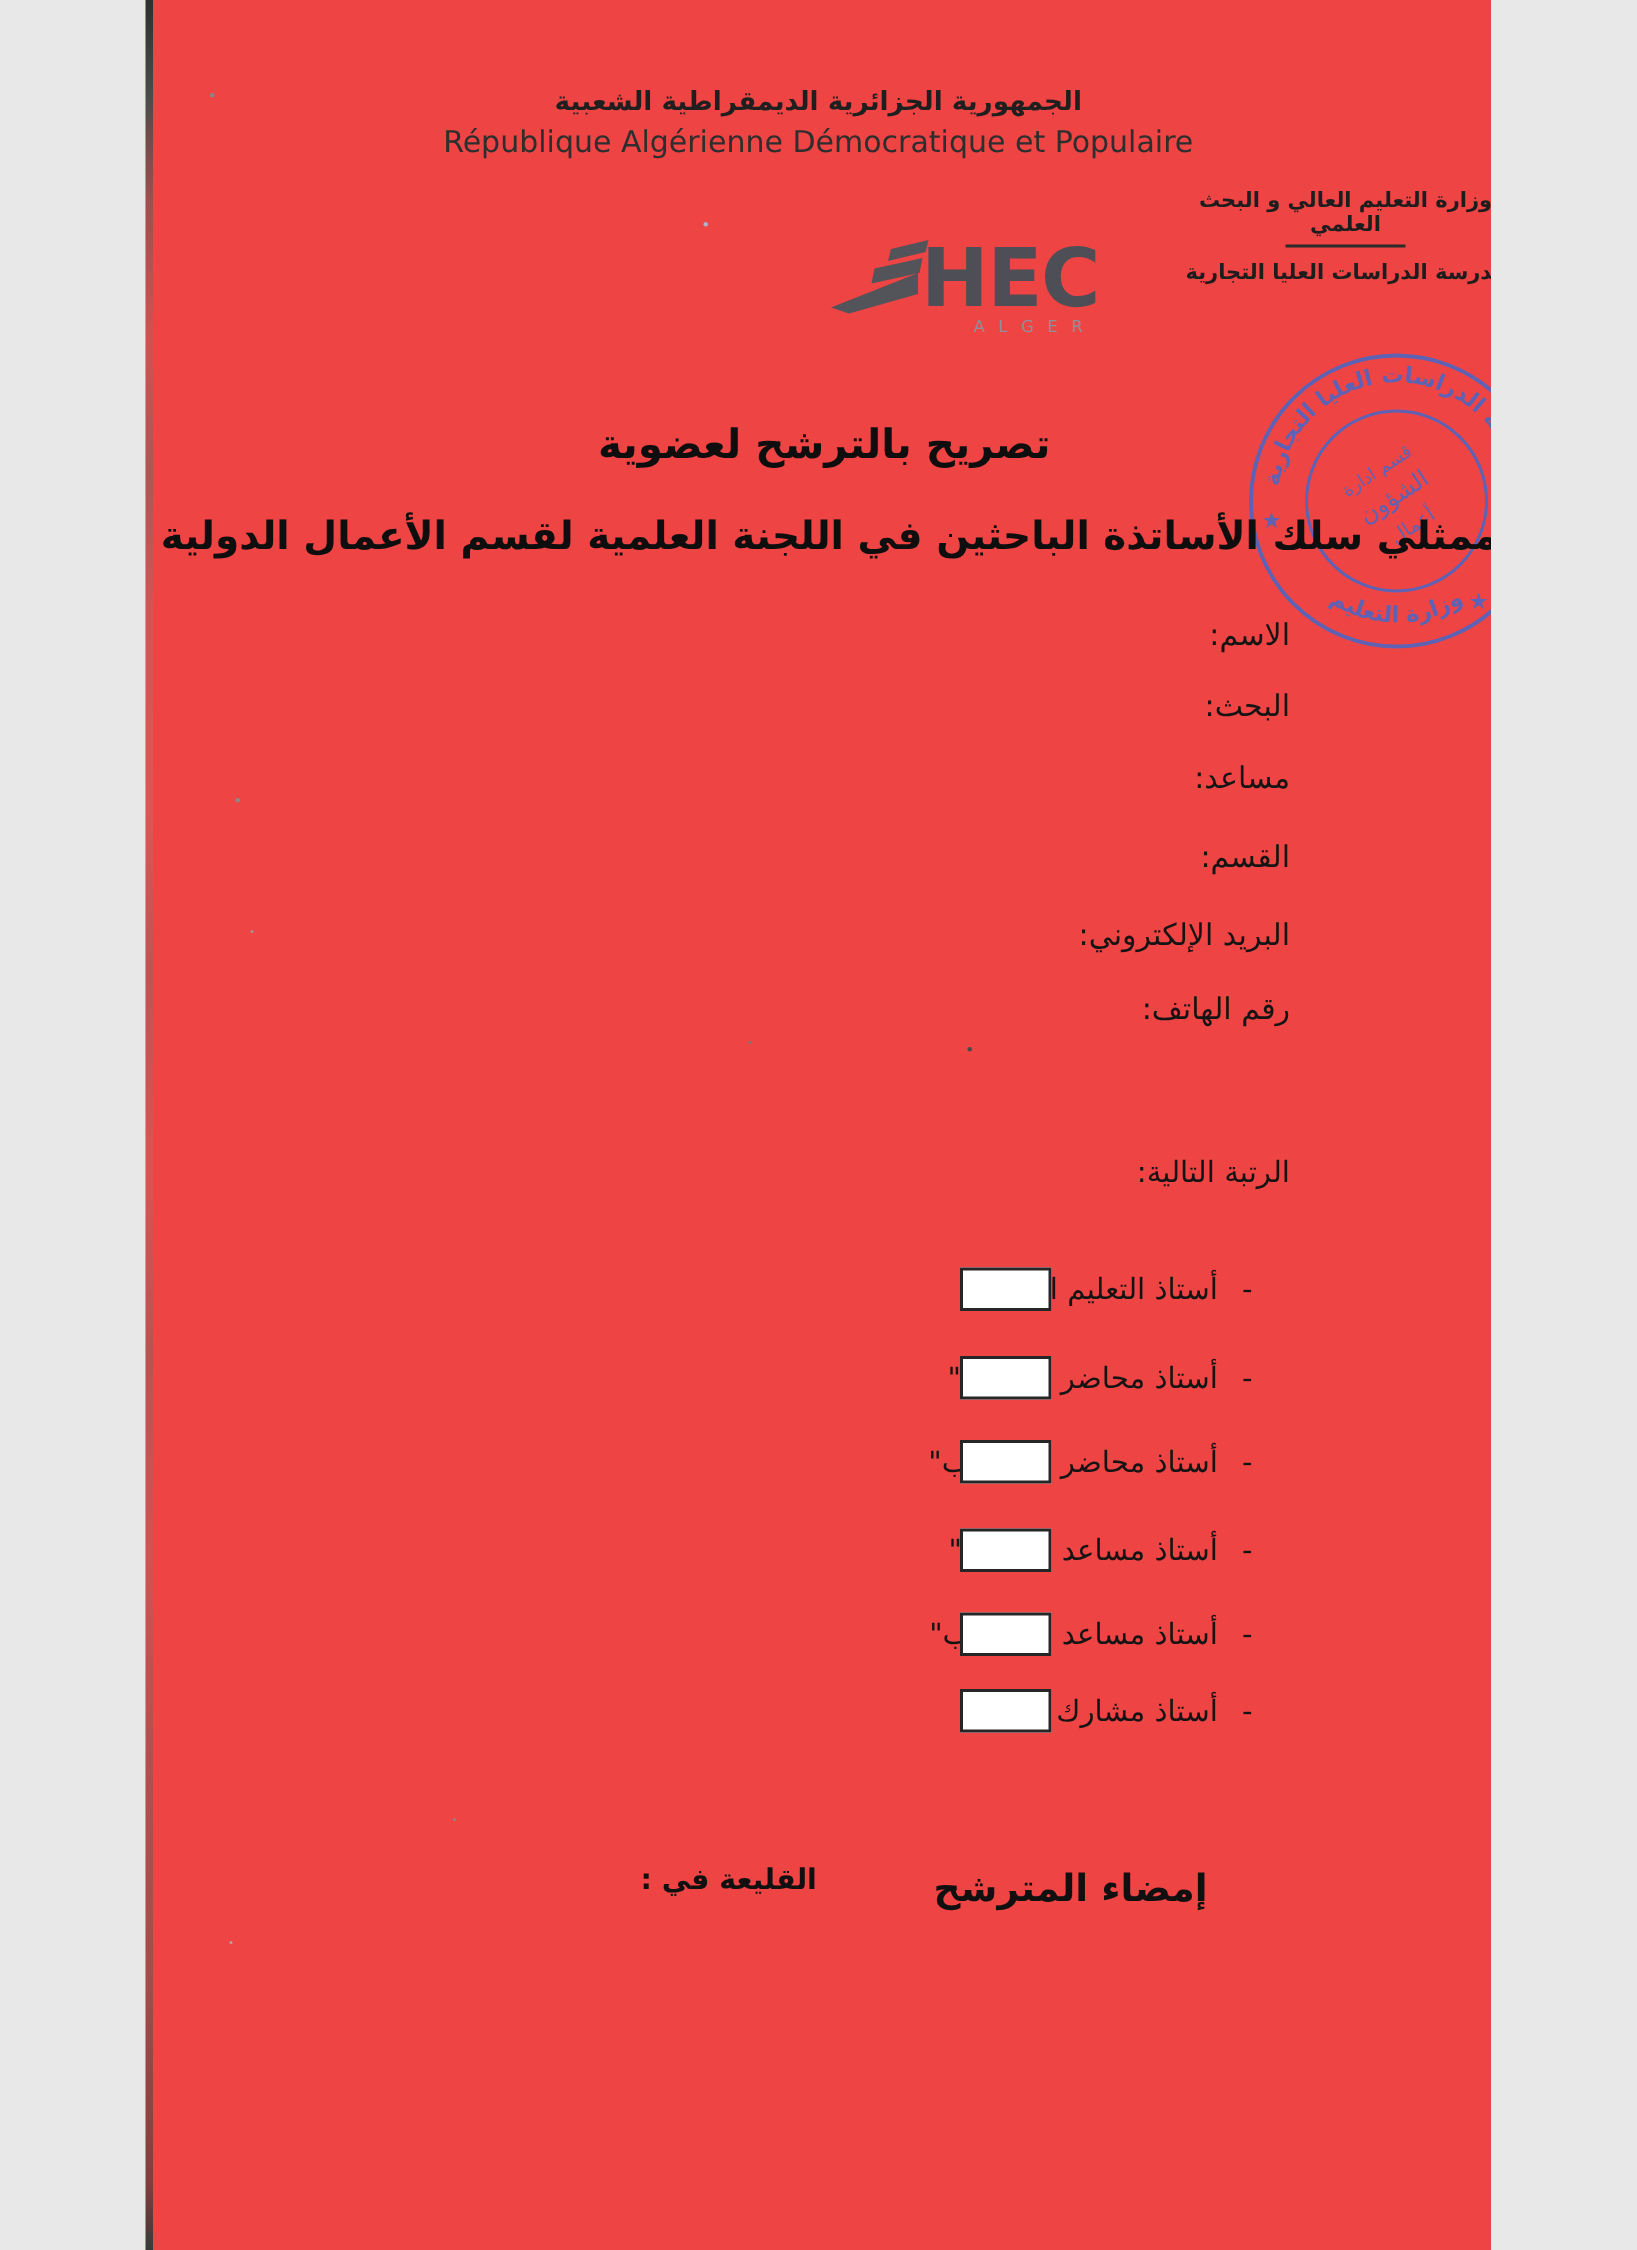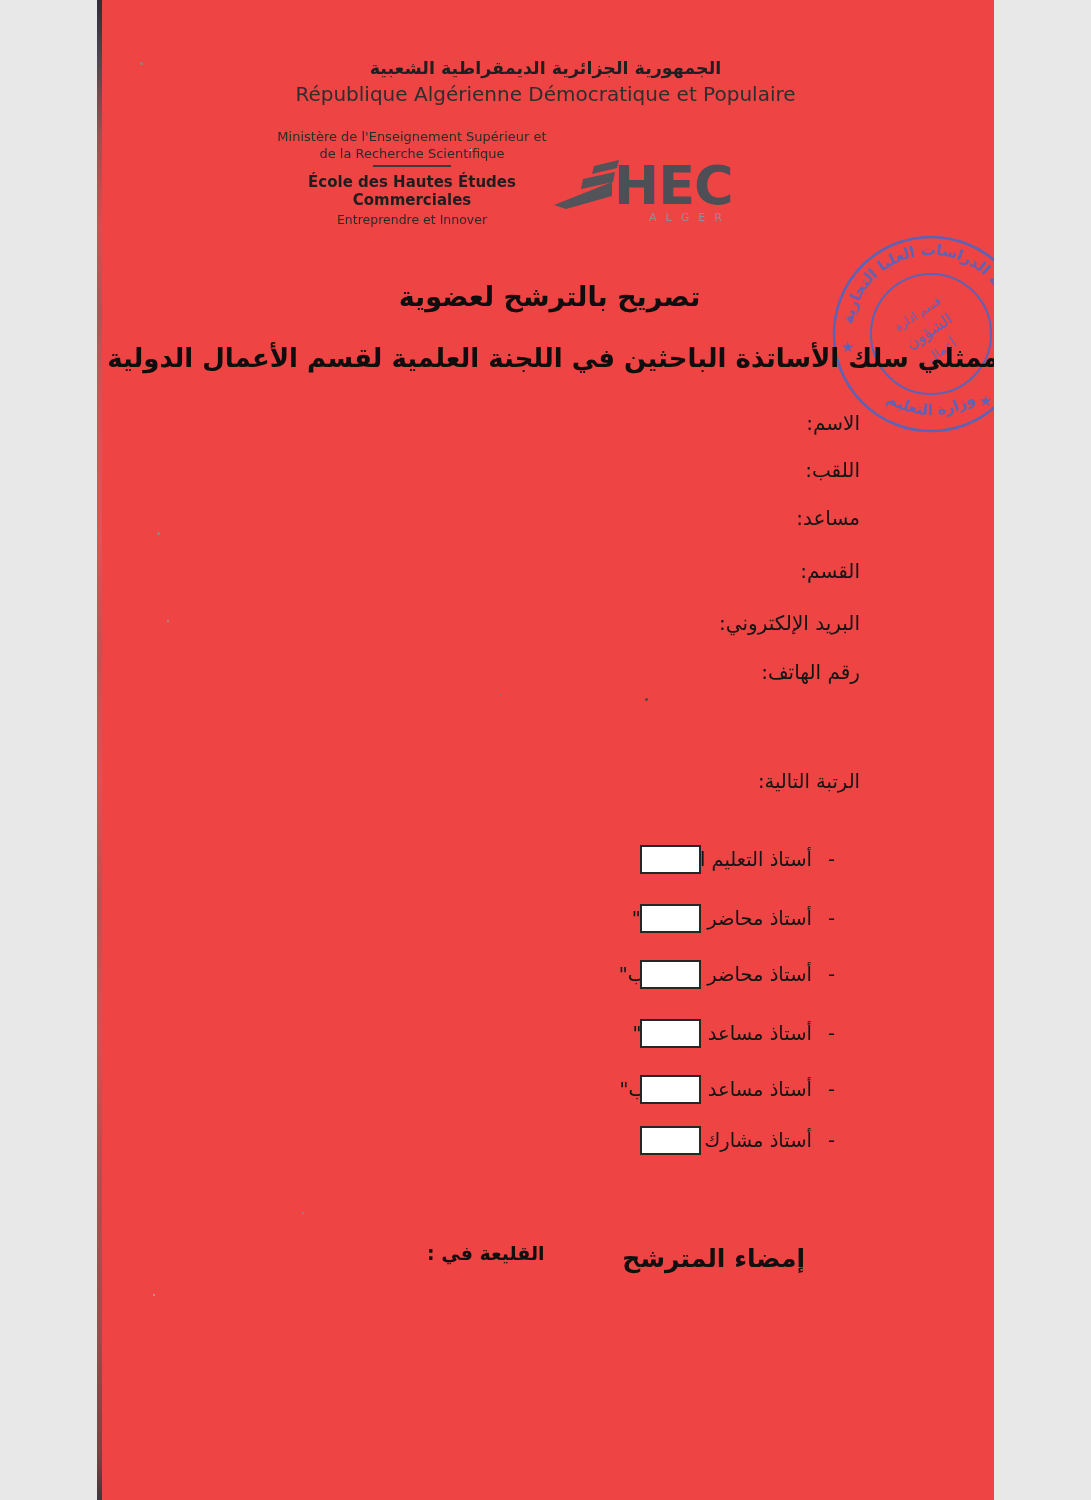--- a/index.html
+++ b/index.html
@@ -72,38 +72,36 @@
     <span class="speck" style="left:205px;top:1212px;width:2px;height:2px;background:#888;"></span>
     <span class="speck" style="left:947px;top:1422px;width:6px;height:7px;background:#111;border-radius:1px;"></span>
     <span class="speck" style="left:56px;top:1294px;width:2px;height:2px;background:#aaa;"></span>
   </div>
 
   <div class="hdr-top">
     <div class="ar" dir="rtl">الجمهورية الجزائرية الديمقراطية الشعبية</div>
     <div class="fr">République Algérienne Démocratique et Populaire</div>
   </div>
 
-  <div class="hdr-left">
-    <div class="m1">Ministère de l'Enseignement Supérieur et</div>
-    <div class="m2">de la Recherche Scientifique</div>
-    <div class="rule"></div>
-    <div class="school">École des Hautes Études Commerciales</div>
-    <div class="motto">Entreprendre et Innover</div>
-  </div>
 
   <svg class="logo" width="210" height="80" viewBox="0 0 210 80">
     <g fill="#53535a">
       <polygon points="42,14 67,8 65,16 40,22"></polygon>
       <polygon points="31,27 63,20 61,30 29,37"></polygon>
       <polygon points="2,53 60,30 60,44 14,57"></polygon>
     </g>
     <text x="62" y="52" font-size="54" font-weight="bold" fill="#4e4e56" font-family="DejaVu Sans, sans-serif" letter-spacing="-1">HEC</text>
     <text x="97" y="69" font-size="11" letter-spacing="9" fill="#90909a" font-family="DejaVu Sans, sans-serif">ALGER</text>
   </svg>
 
+  <div class="hdr-right">
+    <div dir="rtl">وزارة التعليم العالي و البحث العلمي</div>
+    <div class="rule2"></div>
+    <div dir="rtl">مدرسة الدراسات العليا التجارية</div>
+  </div>
 
   <div class="title1" dir="rtl">تصريح بالترشح لعضوية</div>
   <div class="title2" dir="rtl">ممثلي سلك الأساتذة الباحثين في اللجنة العلمية لقسم الأعمال الدولية</div>
 
   <svg class="stamp" width="224" height="224" viewBox="0 0 224 224">
     <defs>
       <path id="arcTop" d="M 47.3,157.3 A 79,79 0 1 1 176.7,157.3"></path>
       <path id="arcBottom" d="M 38.6,146.2 A 81,81 0 0 0 185.4,146.2"></path>
     </defs>
     <g stroke="#4a67c4" fill="none">
@@ -119,21 +117,21 @@
     <text x="22" y="130" font-size="15" fill="#4a67c4">★</text>
     <text x="160" y="184" font-size="15" fill="#4a67c4">★</text>
     <g transform="translate(112,112) rotate(-33)" fill="#4a67c4" text-anchor="middle" font-family="DejaVu Sans, sans-serif">
       <text x="0" y="-20" font-size="12">قسم ادارة</text>
       <text x="0" y="2" font-size="16">الشؤون</text>
       <text x="0" y="24" font-size="13">أعمال</text>
     </g>
   </svg>
 
   <div class="field" style="top:411px;">الاسم:</div>
-  <div class="field" style="top:458px;">اللقب:</div>
+  <div class="field" style="top:458px;">البحث:</div>
   <div class="field" style="top:506px;">مساعد:</div>
   <div class="field" style="top:559px;">القسم:</div>
   <div class="field" style="top:611px;">البريد الإلكتروني:</div>
   <div class="field" style="top:660px;">رقم الهاتف:</div>
 
   <div class="para2">الرتبة التالية:</div>
 
   <div class="rank" style="top:845px;">
     <span class="dash">-</span><span>أستاذ التعليم العالي</span>
   </div>

